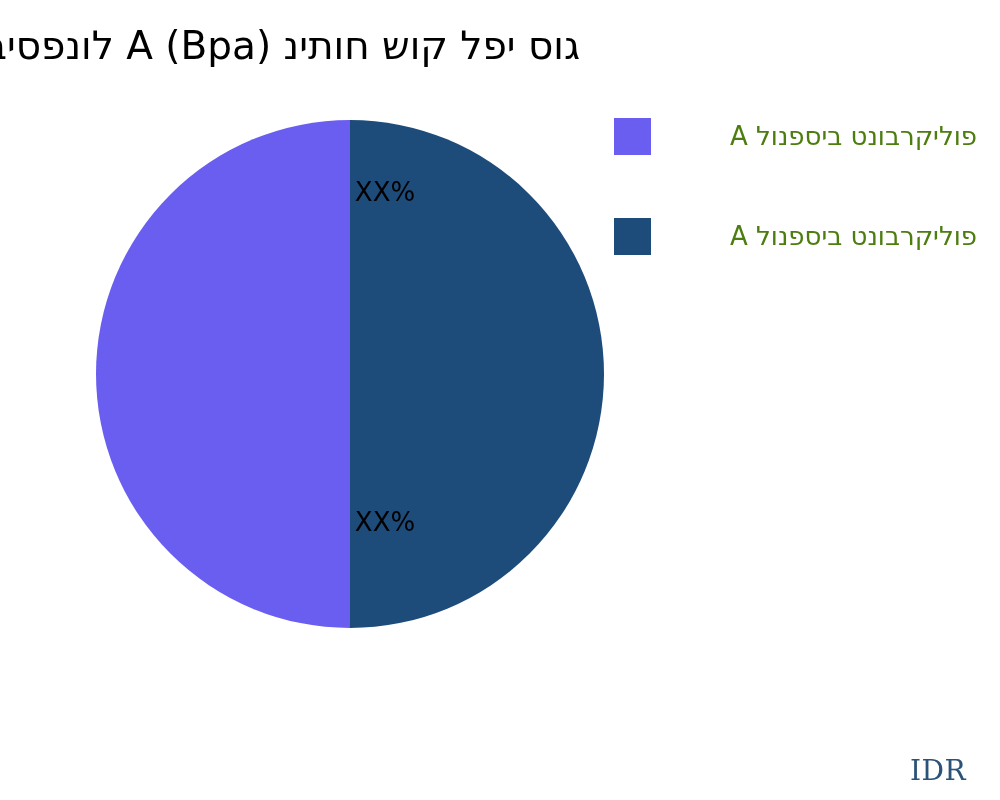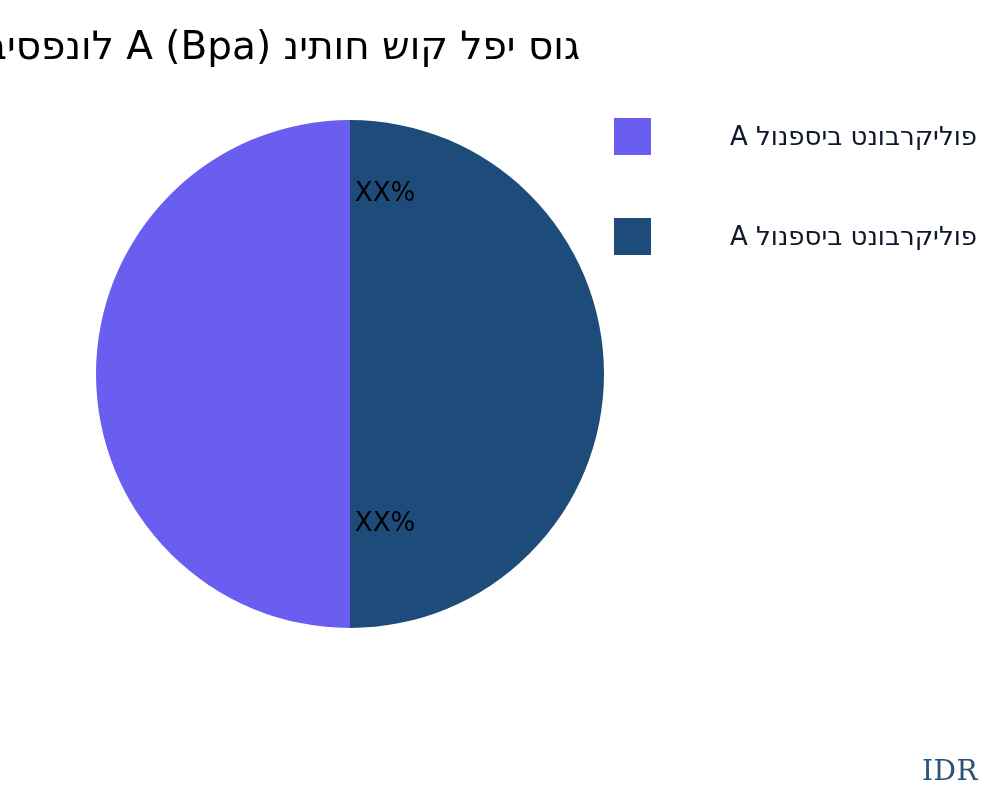--- a/index.html
+++ b/index.html
@@ -80,31 +80,31 @@
     width: 37px;
     height: 37px;
   }
   .legend-label {
     position: absolute;
     right: 5px;
     top: 0;
     height: 49px;
     line-height: 49px;
     font-size: 26px;
-    color: #0f172a;
+    color: #4d7c0f;
     direction: rtl;
     unicode-bidi: plaintext;
     text-align: center;
     white-space: nowrap;
   }
 
   
   #watermark {
     position: absolute;
-    right: 22px;
+    right: 34px;
     bottom: 13px;
     font-family: "DejaVu Serif", "Liberation Serif", serif;
     font-size: 28px;
     color: #2b5279;
     letter-spacing: 0.5px;
     margin-left: 16px;
   }
 </style>
 </head>
 <body style="background: rgb(255, 255, 255);">

